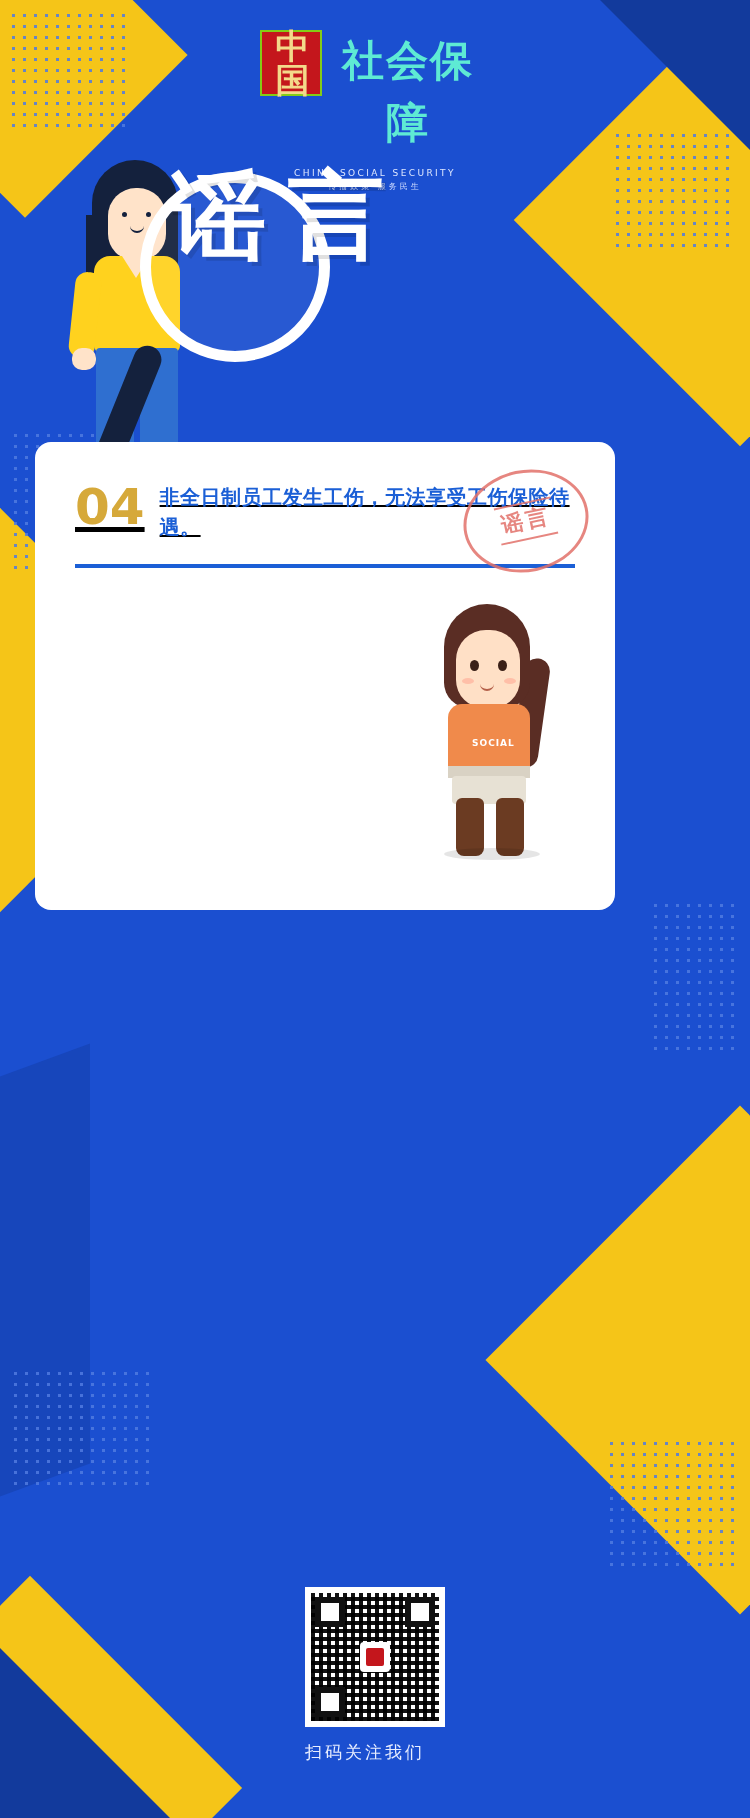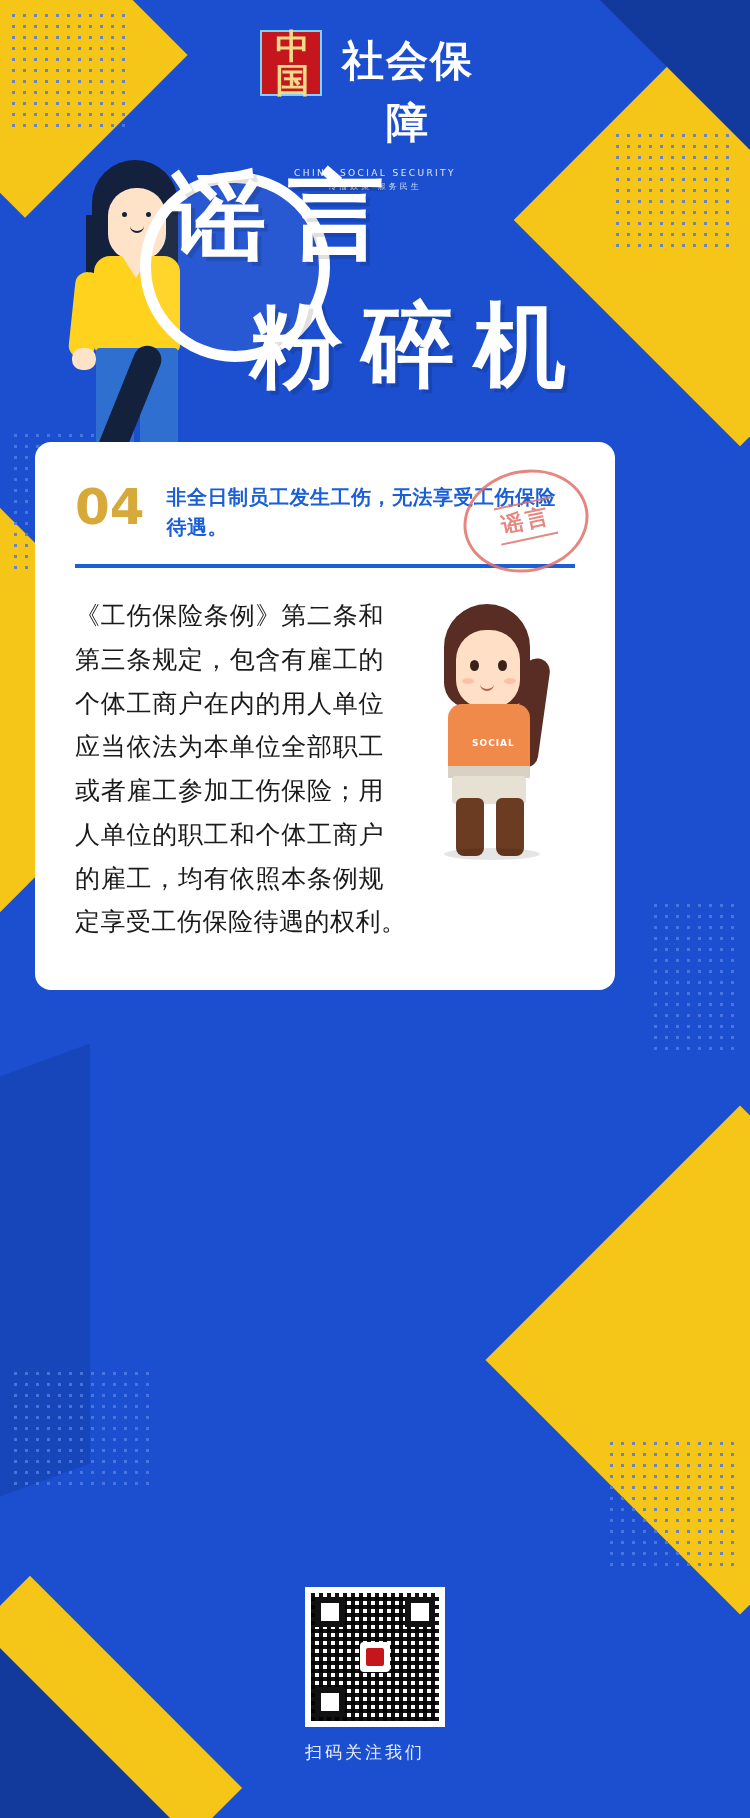--- a/index.html
+++ b/index.html
@@ -103,35 +103,35 @@
   }
   .logo-row {
     display: flex;
     align-items: stretch;
     justify-content: center;
     gap: 4px;
   }
   .logo-badge {
     width: 62px; height: 62px;
     background: #c4161c;
-    border: 2px solid #7dd3fc;
+    border: 2px solid #84cc16;
     display: flex;
     align-items: center;
     justify-content: center;
     position: relative;
   }
   .logo-badge span {
     color: #f3d98a;
     font-size: 34px;
     font-weight: bold;
     letter-spacing: -3px;
     line-height: 1;
   }
   .logo-main {
-    color: #ffffff;
+    color: #5eead4;
     font-size: 42px;
     font-weight: bold;
     letter-spacing: 2px;
     line-height: 62px;
   }
   .logo-sub {
     color: #dfe8ff;
     font-size: 9px;
     letter-spacing: 2.4px;
     margin-top: 14px;
@@ -278,21 +278,22 @@
     left: 35px; top: 442px;
     width: 580px;
     background: #ffffff;
     border-radius: 16px;
     padding: 40px 40px 46px 40px;
     box-sizing: border-box;
   }
   .qhead {
     display: flex;
     align-items: flex-start;
-    gap: 22px;
+    gap: 15px;
+    text-decoration: underline;
   }
   .qnum {
     color: #d6a93a;
     font-size: 50px;
     font-weight: bold;
     line-height: 1;
     flex: none;
   }
   .qtext {
     color: #1b5fd6;
@@ -531,21 +532,20 @@
     <div class="char-body"></div>
     <div class="char-collar"></div>
     <div class="char-legs"></div>
     <div class="char-leg-split"></div>
     <div class="char-arm"></div>
     <div class="char-hand"></div>
   </div>
   <div class="magnifier-handle"></div>
   <div class="magnifier"></div>
   <div class="hero-title">谣言</div>
-  <div class="hero-title2">粉碎机</div>
 </div>
 
 <div class="card">
 
   <div class="stamp">
     <div class="inner">谣言</div>
   </div>
 
   <div class="qhead">
     <div class="qnum">04</div>
@@ -565,21 +565,20 @@
       <div class="g-blush r"></div>
       <div class="g-mouth"></div>
       <div class="g-top"></div>
       <div class="g-logo">SOCIAL</div>
       <div class="g-belt"></div>
       <div class="g-shorts"></div>
       <div class="g-boot l"></div>
       <div class="g-boot r"></div>
       <div class="g-shadow"></div>
     </div>
-    <span>《工伤保险条例》第二条和第三条规定，包含有雇工的个体工商户在内的用人单位应当依法为本单位全部职工或者雇工参加工伤保险；用人单位的职工和个体工商户的雇工，均有依照本条例规定享受工伤保险待遇的权利。</span>
   </div>
 
 </div>
 
 <div class="qr-block">
   <div class="qr">
     <div class="qr-eye tl"></div>
     <div class="qr-eye tr"></div>
     <div class="qr-eye bl"></div>
     <div class="qr-center">

